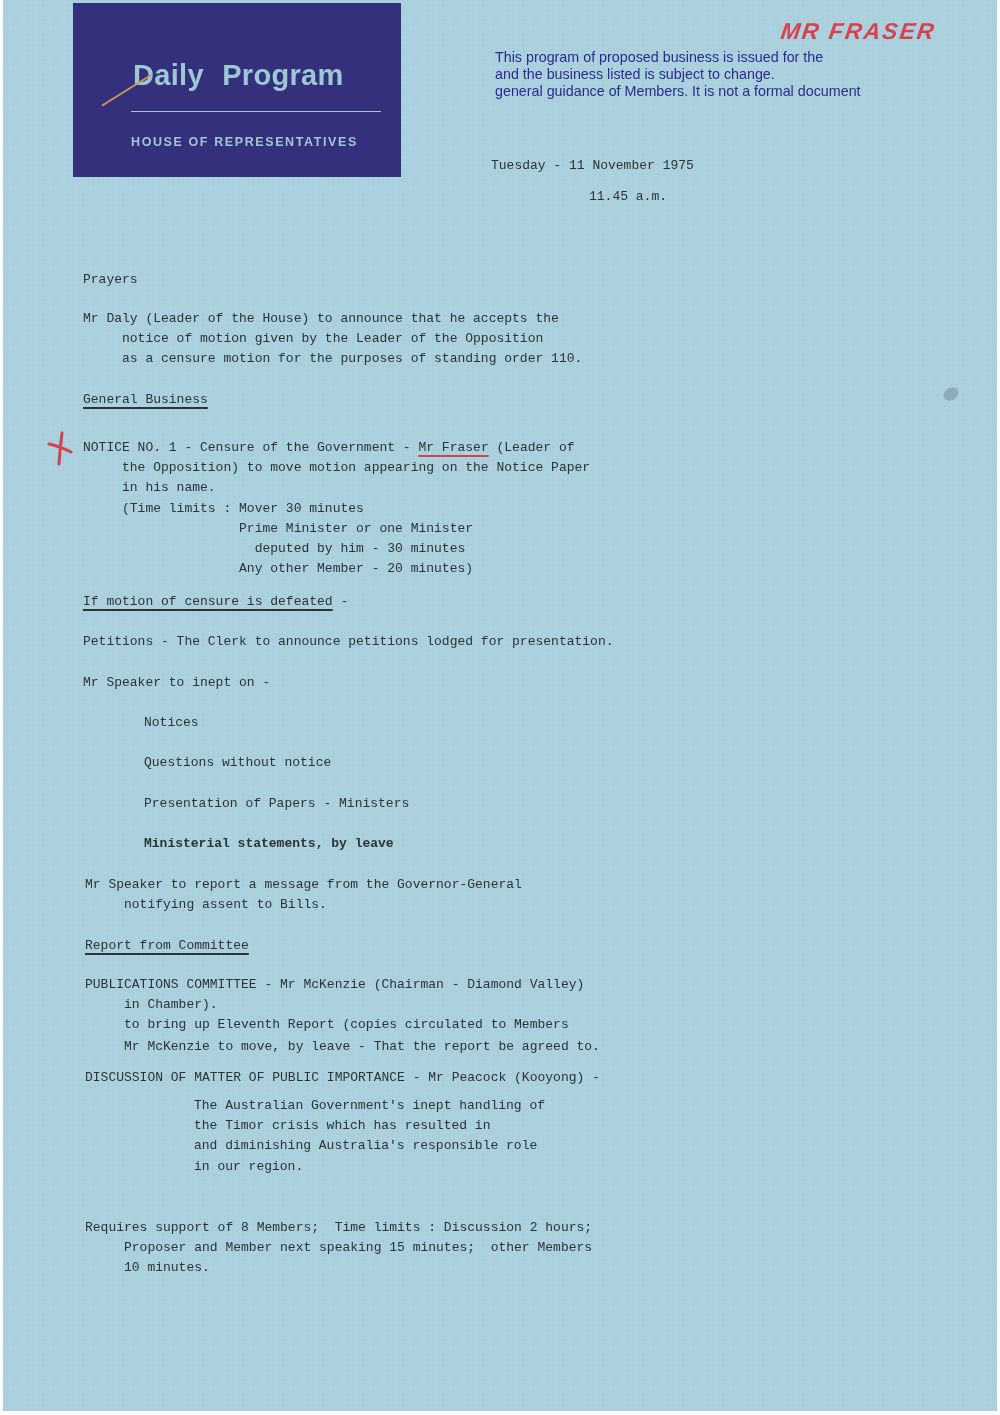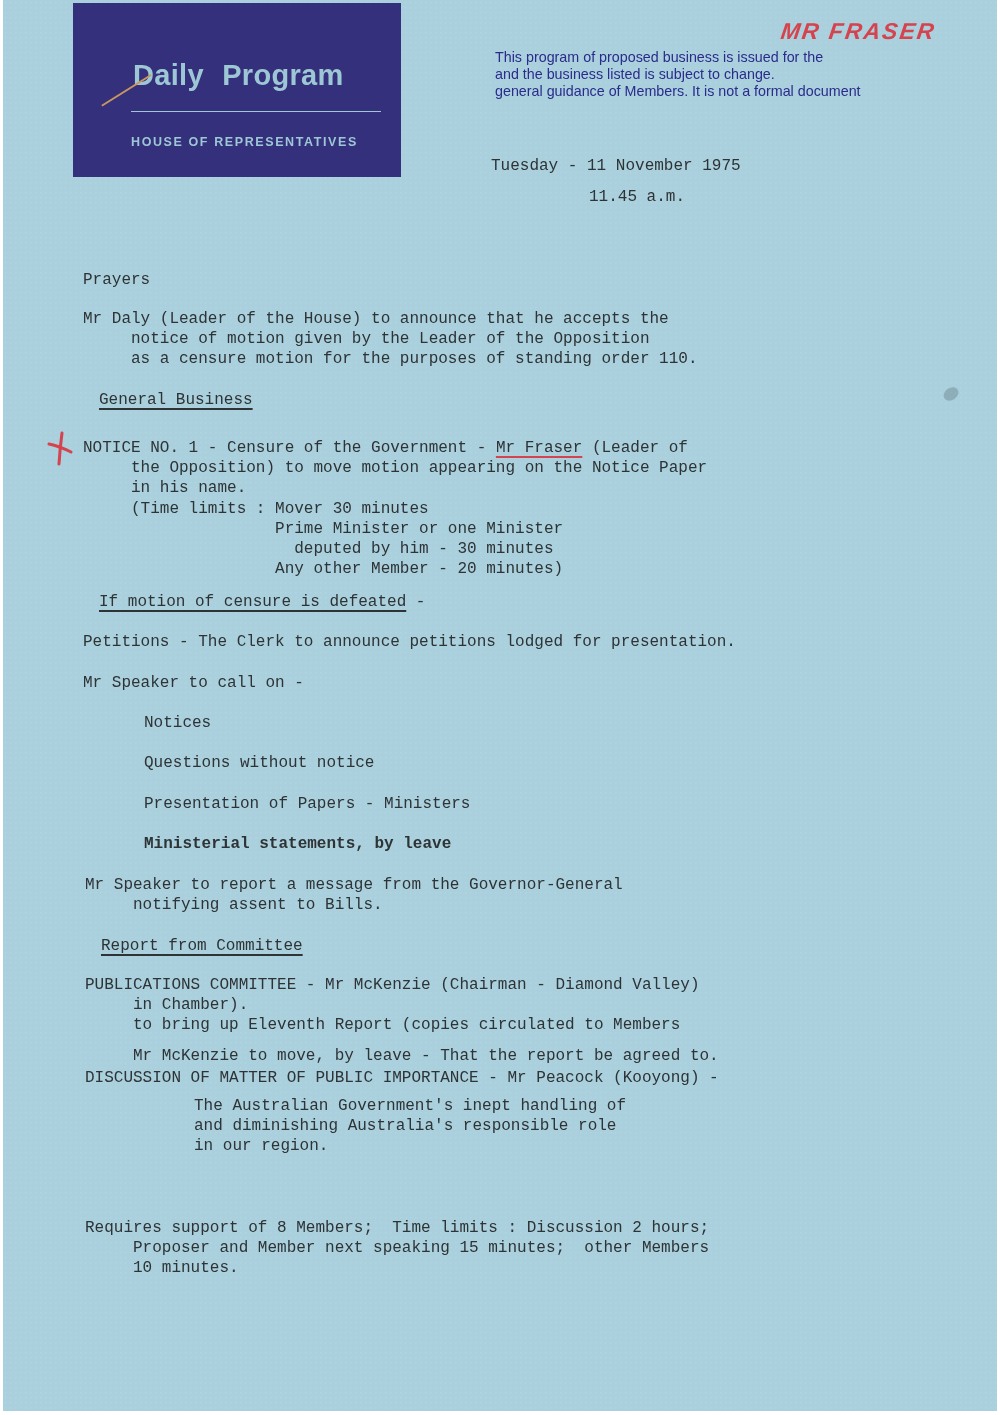--- a/index.html
+++ b/index.html
@@ -40,25 +40,25 @@
     position: absolute; left: 492px; top: 49px; width: 440px;
     font-family: "Liberation Sans", sans-serif; font-size: 14.3px; line-height: 17px;
     color: #2b2b8c;
   }
   .handwriting {
     position: absolute; left: 778px; top: 18px;
     font-family: "Liberation Sans", sans-serif; font-weight: bold; font-style: italic;
     font-size: 23px; color: #d4434e; letter-spacing: 2px; transform: skewX(-8deg);
   }
   .tw {
-    font-family: "Liberation Mono", monospace; font-size: 16px; color: #2e3336;
+    font-family: "Liberation Mono", monospace; font-size: 13px; color: #2e3336;
     white-space: pre; line-height: 20.2px;
   }
   .abs { position: absolute; }
-  .u { text-decoration: underline; text-underline-offset: 4px; text-decoration-thickness: 1.5px; margin-left: 16px; }
+  .u { text-decoration: underline; text-underline-offset: 4px; text-decoration-thickness: 1.5px; }
   .red-underline {
     text-decoration: underline; text-decoration-color: #d4434e;
     text-underline-offset: 4px; text-decoration-thickness: 2px;
   }
   .cross {
     position: absolute; left: 42px; top: 430px; width: 30px; height: 36px;
   }
   .smudge {
     position: absolute; left: 940px; top: 388px; width: 16px; height: 12px;
     background: rgba(90,110,120,0.35); border-radius: 50%; transform: rotate(-35deg);
@@ -109,45 +109,46 @@
     <div class="tw">     (Time limits : Mover 30 minutes</div>
     <div class="tw">                    Prime Minister or one Minister</div>
     <div class="tw">                      deputed by him - 30 minutes</div>
     <div class="tw">                    Any other Member - 20 minutes)</div>
   </div>
 
   <div class="tw abs" style="left:80px; top:632px;">Petitions - The Clerk to announce petitions lodged for presentation.</div>
 
   <div class="tw abs" style="left:80px; top:592px;"><span class="u">If motion of censure is defeated</span><span> -</span></div>
 
-  <div class="tw abs" style="left:80px; top:673px;">Mr Speaker to call on -</div>
+  <div class="tw abs" style="left:80px; top:673px;">Mr Speaker to inept on -</div>
 
   <div class="tw abs" style="left:141px; top:713px;">Notices</div>
   <div class="tw abs" style="left:141px; top:753px;">Questions without notice</div>
   <div class="tw abs" style="left:141px; top:794px;">Presentation of Papers - Ministers</div>
   <div class="tw abs" style="left:141px; top:834px;font-weight:bold;">Ministerial statements, by leave</div>
 
   <div class="abs" style="left:82px; top:875px;">
     <div class="tw">Mr Speaker to report a message from the Governor-General</div>
     <div class="tw">     notifying assent to Bills.</div>
   </div>
 
   <div class="tw abs u" style="left:82px; top:936px;">Report from Committee</div>
 
   <div class="abs" style="left:82px; top:975px;">
     <div class="tw">PUBLICATIONS COMMITTEE - Mr McKenzie (Chairman - Diamond Valley)</div>
     <div class="tw">     in Chamber).</div>
     <div class="tw">     to bring up Eleventh Report (copies circulated to Members</div>
-    <div class="tw" style="margin-top:10px;">     Mr McKenzie to move, by leave - That the report be agreed to.</div>
+    <div class="tw" style="margin-top:1px;">     Mr McKenzie to move, by leave - That the report be agreed to.</div>
   </div>
 
   <div class="tw abs" style="left:82px; top:1068px;">DISCUSSION OF MATTER OF PUBLIC IMPORTANCE - Mr Peacock (Kooyong) -</div>
 
   <div class="abs" style="left:191px; top:1096px;">
     <div class="tw">The Australian Government's inept handling of</div>
+    <div class="tw">the Timor crisis which has resulted in</div>
     <div class="tw">and diminishing Australia's responsible role</div>
     <div class="tw">in our region.</div>
   </div>
 
   <div class="abs" style="left:82px; top:1218px;">
     <div class="tw">Requires support of 8 Members;  Time limits : Discussion 2 hours;</div>
     <div class="tw">     Proposer and Member next speaking 15 minutes;  other Members</div>
     <div class="tw">     10 minutes.</div>
   </div>
 

